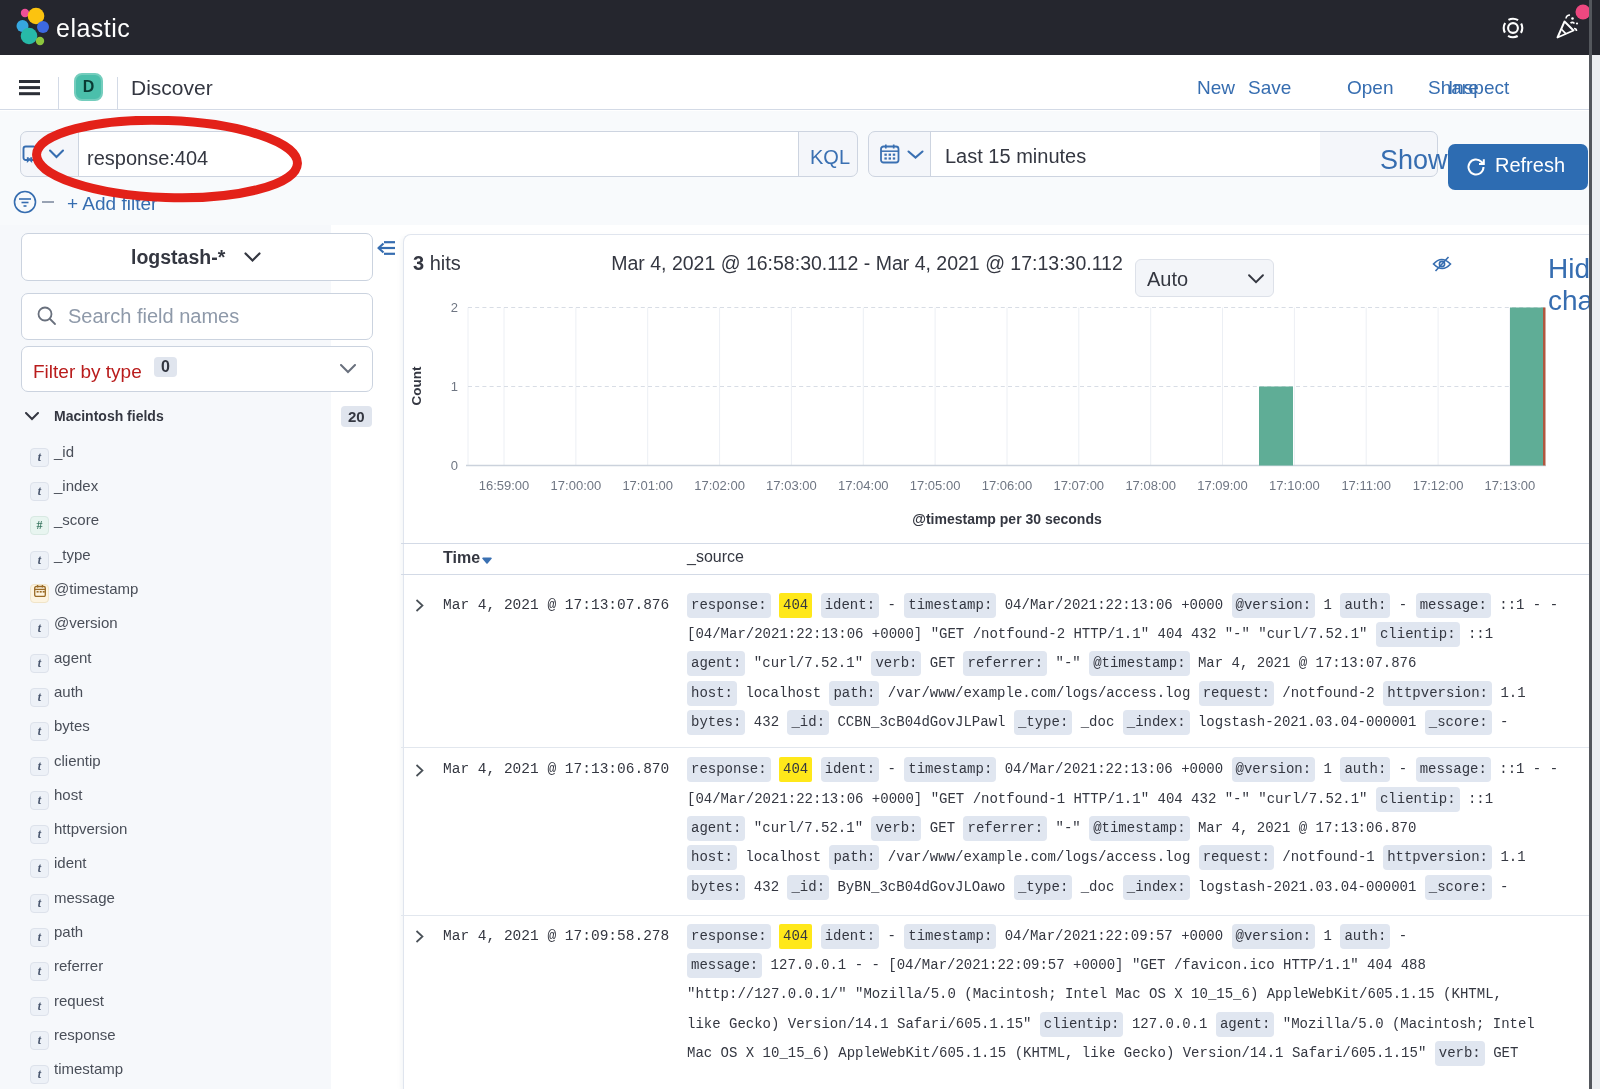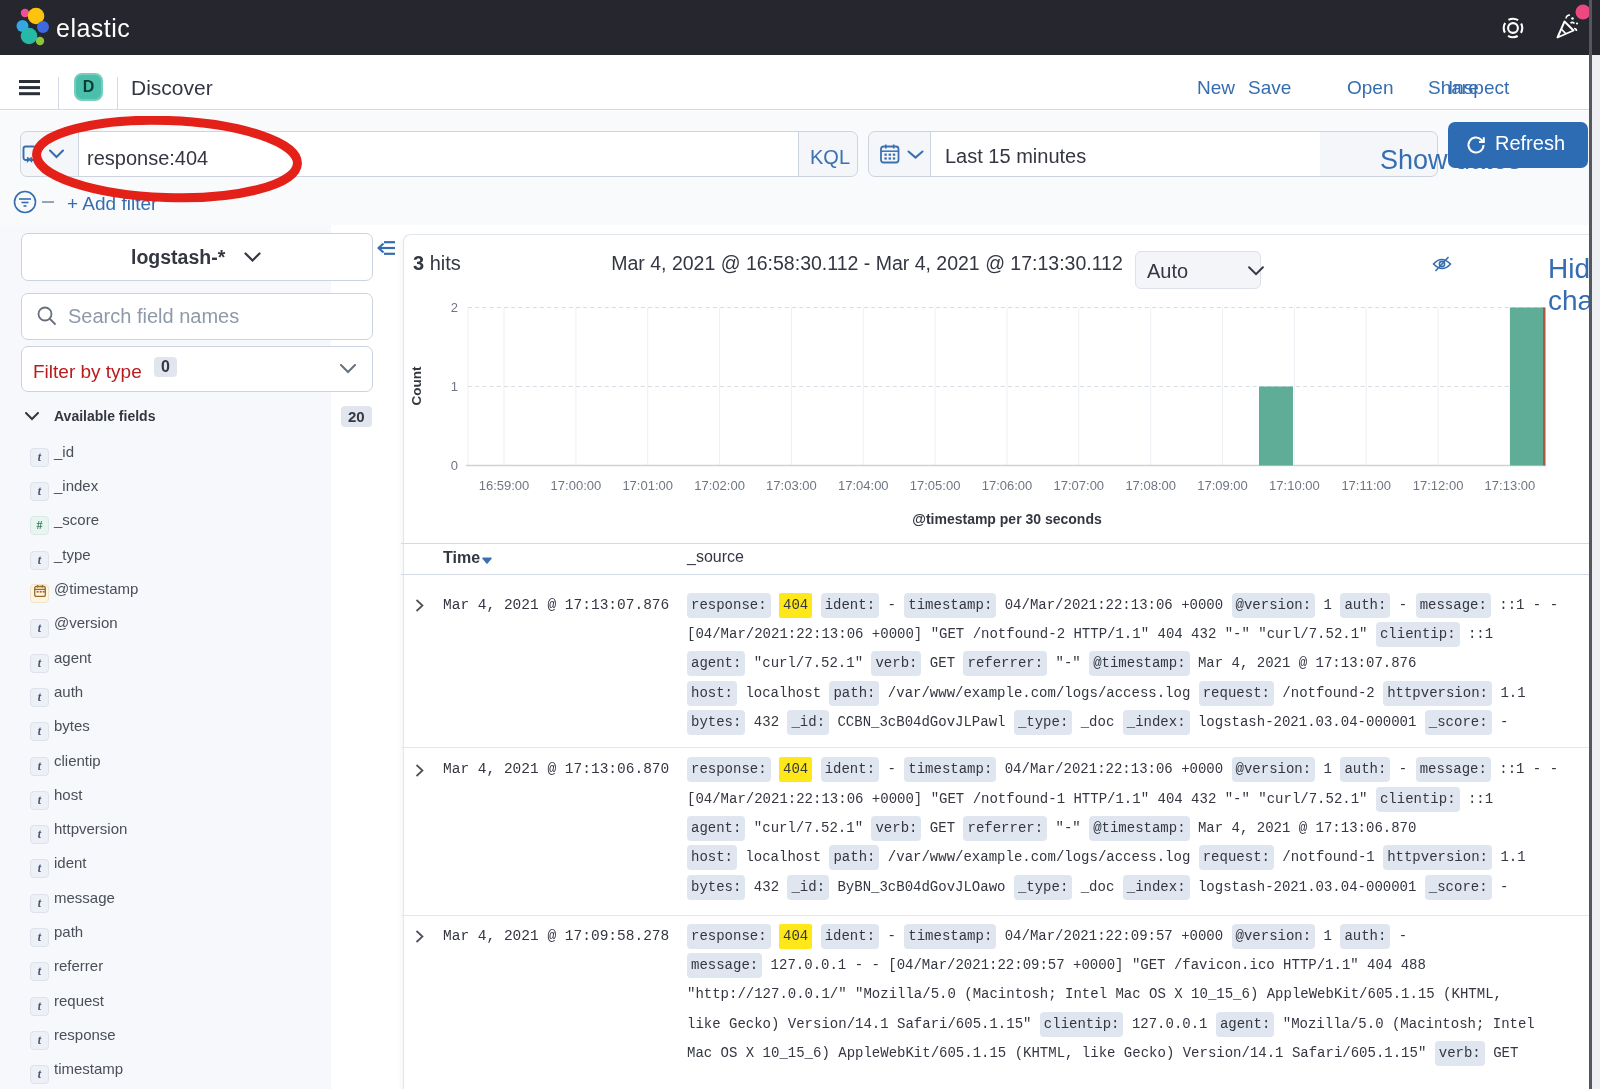--- a/index.html
+++ b/index.html
@@ -123,21 +123,21 @@
         <rect x="12.8" y="9.6" width="2.4" height="2.2"></rect>
       <rect x="4.4" y="13.4" width="2.4" height="2.2"></rect>
         <rect x="8.6" y="13.4" width="2.4" height="2.2"></rect>
         <rect x="12.8" y="13.4" width="2.4" height="2.2"></rect>
     </g>
     <path d="M28.5 7.5 l7 6 l7-6" fill="none" stroke="#3a70b2" stroke-width="2.1" stroke-linecap="round"></path>
   </svg>
   <div class="abs" style="left:945px;top:34px;font-size:20px;color:#343741">Last 15 minutes</div>
   <div class="abs blue" style="left:1380px;top:34px;font-size:27px">Show dates</div>
 
-  <div class="abs" style="left:1448px;top:11px;width:140px;height:46px;background:#2d6cb2;border-radius:7px">
+  <div class="abs" style="left:1448px;top:33px;width:140px;height:46px;background:#2d6cb2;border-radius:7px">
     <svg class="abs" style="left:17px;top:12px" width="22" height="22" viewBox="0 0 22 22">
       <path d="M18.5 11 a7.5 7.5 0 1 1 -2.2-5.3 L18.5 8" fill="none" stroke="#fff" stroke-width="2"></path>
       <path d="M18.8 3.2 V8 H14" fill="none" stroke="#fff" stroke-width="2"></path>
     </svg>
     <div class="abs" style="left:47px;top:10px;color:#fff;font-size:20px">Refresh</div>
   </div>
 
   <svg class="abs" style="left:13px;top:79px" width="24" height="24" viewBox="0 0 24 24">
     <circle cx="12" cy="12" r="10.5" fill="none" stroke="#366db0" stroke-width="1.6"></circle>
     <line x1="6" y1="9" x2="18" y2="9" stroke="#366db0" stroke-width="1.6"></line>
@@ -176,21 +176,21 @@
   <div class="sbox" style="top:121px;height:46px"></div>
   <div class="abs" style="left:33px;top:136px;font-size:19px;color:#b91c1c">Filter by type</div>
   <div class="abs" style="left:154px;top:132px;background:#e0e5ee;border-radius:4px;padding:1px 7px;font-size:16px;font-weight:bold;color:#343741">0</div>
   <svg class="abs" style="left:340px;top:139px" width="16" height="10" viewBox="0 0 16 10">
     <path d="M1 1 l7 7 l7-7" fill="none" stroke="#69707d" stroke-width="2" stroke-linecap="round"></path>
   </svg>
 
   <svg class="abs" style="left:25px;top:187px" width="14" height="9" viewBox="0 0 14 9">
     <path d="M1 1 l6 6 l6-6" fill="none" stroke="#343741" stroke-width="2" stroke-linecap="round"></path>
   </svg>
-  <div class="abs" style="left:54px;top:183px;font-size:14px;font-weight:bold;color:#343741">Available fields</div>
+  <div class="abs" style="left:54px;top:183px;font-size:14px;font-weight:bold;color:#343741">Macintosh fields</div>
   <div class="abs" style="left:341px;top:181px;background:#e0e5ee;border-radius:4px;padding:2px 7px;font-size:15px;font-weight:bold;color:#343741">20</div>
   <div id="fields">
     <div class="field" style="top:218px"><span class="ftok">t</span>_id</div>
     <div class="field" style="top:252px"><span class="ftok">t</span>_index</div>
     <div class="field" style="top:286px"><span class="ftok" style="background:#e8f5f0;border-color:#d8e9e2;color:#3b7862;font-style:normal">#</span>_score</div>
     <div class="field" style="top:321px"><span class="ftok">t</span>_type</div>
     <div class="field" style="top:355px"><span class="ftok" style="background:#fdf4e1;border-color:#f0e4c8">
       <svg width="12" height="12" viewBox="0 0 12 12" style="vertical-align:1px">
         <rect x="0.7" y="1.5" width="10.6" height="10" rx="1.5" fill="none" stroke="#9a6a25" stroke-width="1.3"></rect>
         <line x1="0.7" y1="4.4" x2="11.3" y2="4.4" stroke="#9a6a25" stroke-width="1.3"></line>
@@ -214,21 +214,21 @@
     <div class="field" style="top:767px"><span class="ftok">t</span>request</div>
     <div class="field" style="top:801px"><span class="ftok">t</span>response</div>
     <div class="field" style="top:835px"><span class="ftok">t</span>timestamp</div>
   </div>
 </div>
 
 <div id="main"></div>
 
 <div class="abs" style="left:413px;top:252px;font-size:20px;color:#343741"><b>3</b> hits</div>
 <div class="abs" style="left:400px;top:252px;width:934px;text-align:center;font-size:19.5px;color:#343741">Mar 4, 2021 @ 16:58:30.112 - Mar 4, 2021 @ 17:13:30.112</div>
-<div class="abs" style="left:1135px;top:251px;width:126px;height:38px;border:1px solid #dde1e9;border-radius:6px;background:#f3f5f9">
+<div class="abs" style="left:1135px;top:259px;width:139px;height:38px;border:1px solid #dde1e9;border-radius:6px;background:#f3f5f9">
   <div class="abs" style="left:11px;top:8px;font-size:20px;color:#343741">Auto</div>
   <svg class="abs" style="left:112px;top:14px" width="16" height="11" viewBox="0 0 15 10">
     <path d="M1 1 l6.5 6.5 l6.5-6.5" fill="none" stroke="#343741" stroke-width="1.8" stroke-linecap="round"></path>
   </svg>
 </div>
 <svg class="abs" style="left:1431px;top:255px" width="23" height="18" viewBox="0 0 22 18">
   <path d="M2 9 q8-9 17 0 q-8 9 -17 0 Z" fill="none" stroke="#366db0" stroke-width="1.6"></path>
   <circle cx="10.5" cy="9" r="2.6" fill="none" stroke="#366db0" stroke-width="1.6"></circle>
   <line x1="4" y1="16" x2="17" y2="2" stroke="#366db0" stroke-width="1.6"></line>
 </svg>

